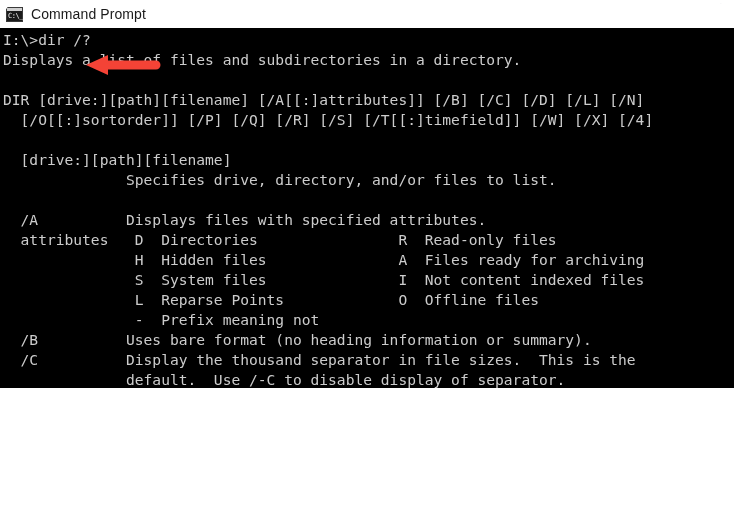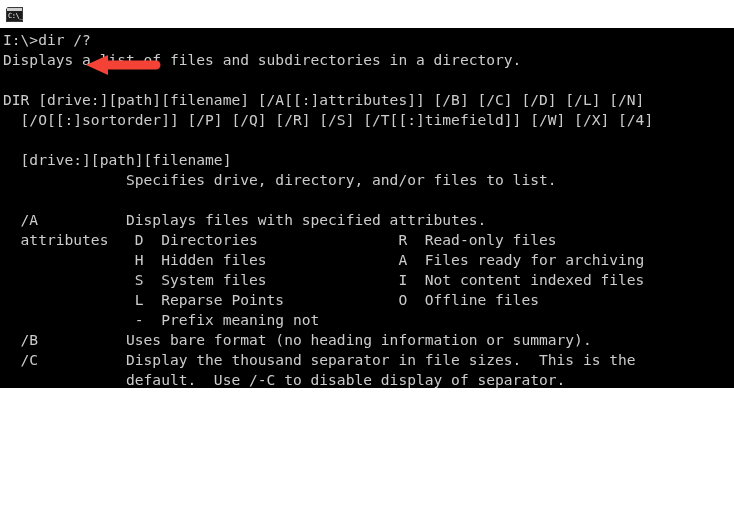--- a/index.html
+++ b/index.html
@@ -159,20 +159,21 @@
     <div class="ghost-item" style="left:518px;">Manage</div>
     <div class="ghost-rule" style="left:600px;width:134px;"></div>
   </div>
 
   <div class="titlebar">
     <div class="title-icon">
       <div class="frame"></div>
       <div class="bar"></div>
       <div class="prompt-text">C:\_</div>
     </div>
+    <div class="title-text">Command Prompt</div>
   </div>
 
   <div class="console">
     <pre class="console-text">I:\&gt;dir /?
 Displays a list of files and subdirectories in a directory.
 
 DIR [drive:][path][filename] [/A[[:]attributes]] [/B] [/C] [/D] [/L] [/N]
   [/O[[:]sortorder]] [/P] [/Q] [/R] [/S] [/T[[:]timefield]] [/W] [/X] [/4]
 
   [drive:][path][filename]

